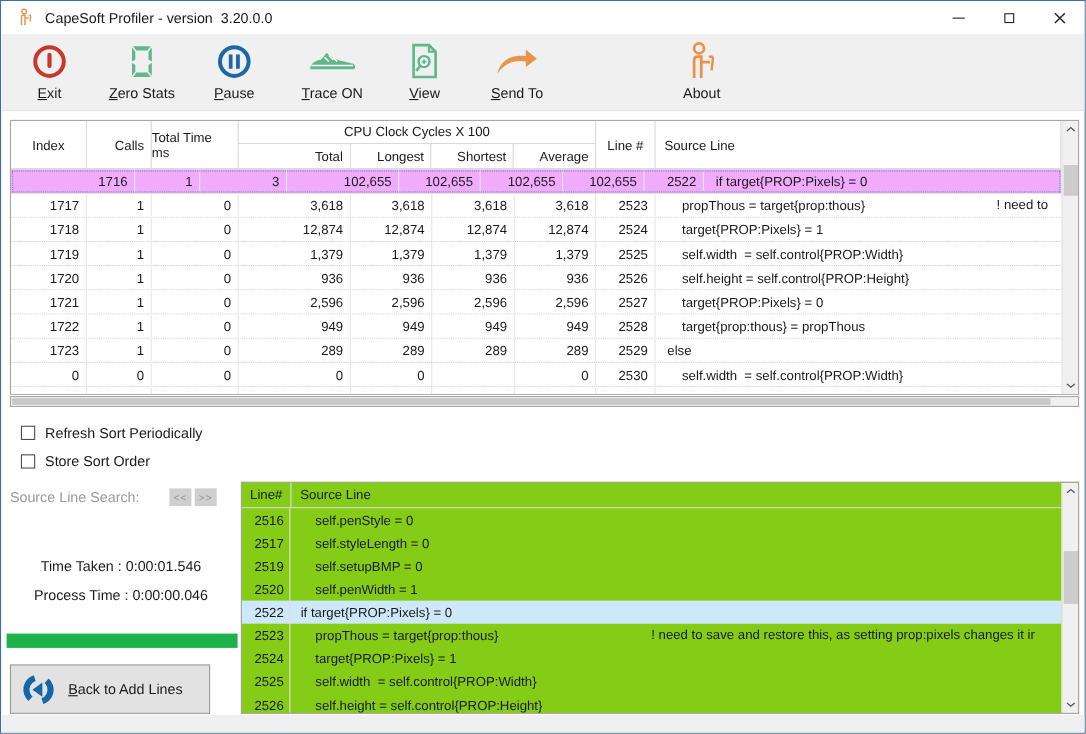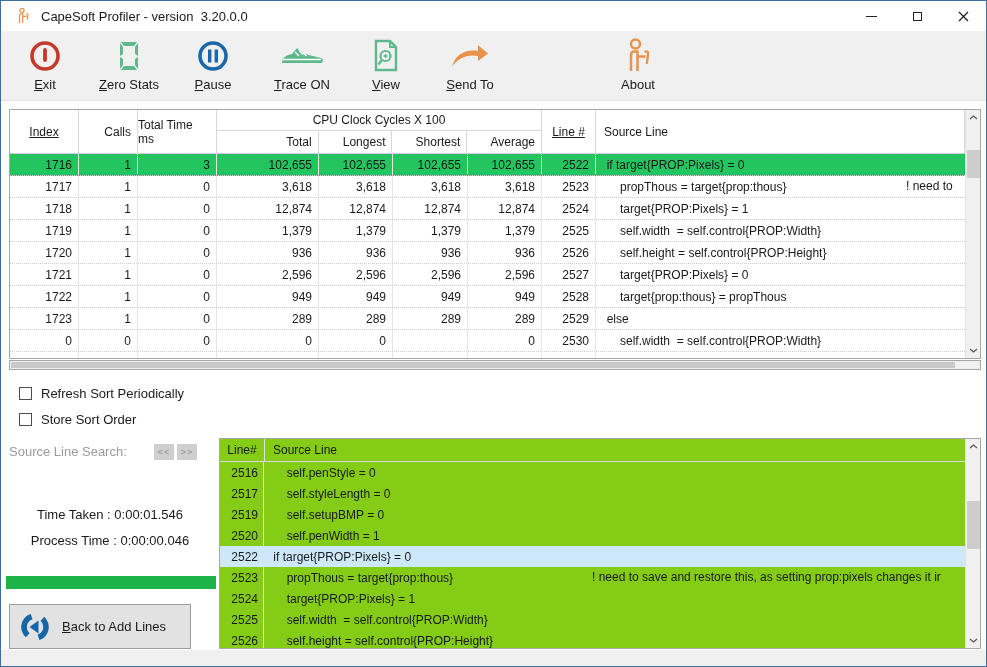--- a/index.html
+++ b/index.html
@@ -21,37 +21,37 @@
   .tbtn{position:absolute;top:4px;width:88px;height:62px;text-align:center;cursor:default;}
   .tbtn .ic{height:42px;display:flex;align-items:center;justify-content:center;}
   .tbtn .lbl{font-size:13px;}
   .u{text-decoration:underline;}
 
   
   .table1{position:absolute;left:8px;top:108px;width:972px;height:250px;border:1px solid #a7a7a7;background:#fff;overflow:hidden;}
   .t1inner{position:absolute;left:0;top:0;right:15px;bottom:0;}
   .t1head{height:44px;display:flex;border-bottom:1px solid #cfcfcf;font-size:12px;}
   .hc{border-right:1px solid #d9d9d9;display:flex;align-items:center;}
-  .hc.center{justify-content:center;text-decoration:underline;}
+  .hc.center{justify-content:center;}
   .hc.right{justify-content:flex-end;padding-right:6px;}
   .cpu-grp{width:325px;border-right:1px solid #d9d9d9;}
   .cpu-top{height:21px;line-height:21px;text-align:center;border-bottom:1px solid #d9d9d9;}
   .cpu-sub{display:flex;height:22px;}
   .cpu-sub .sc{display:flex;align-items:center;justify-content:flex-end;padding-right:6px;border-right:1px solid #d9d9d9;}
   .cpu-sub .sc:last-child{border-right:none;}
   .w-index{width:69px;} .w-calls{width:59px;} .w-time{width:79px;}
   .w-total{width:102px;} .w-long{width:74px;} .w-short{width:75px;} .w-avg{width:74px;}
   .w-line{width:54px;} .w-src{flex:1;}
   .trow{display:flex;height:22px;font-size:12px;border-bottom:1px dotted #cccccc;align-items:center;background:#fff;}
   .trow .c{height:100%;display:flex;align-items:center;border-right:1px solid #e6e6e6;}
   .trow .num{justify-content:flex-end;padding-right:6px;}
   .trow .c.srcc{flex:1;position:relative;padding-left:4px;overflow:hidden;border-right:none;}
   .srctext{white-space:pre;}
   .cmt1{position:absolute;left:310px;top:0;line-height:21px;white-space:pre;}
-  .trow.sel{background:#22c55e;outline:1px dotted #6b8dad;outline-offset:-2px;}
+  .trow.sel{background:#f0abfc;outline:1px dotted #6b8dad;outline-offset:-2px;padding-left:44px;}
 
   
   .vscroll{position:absolute;right:0;top:0;bottom:0;width:15px;background:#f0f0f0;border-left:1px solid #e2e2e2;}
   .sb-arrow{position:absolute;left:0;width:15px;height:15px;display:flex;align-items:center;justify-content:center;background:#f0f0f0;}
   .sb-up{top:0;} .sb-down{bottom:0;}
   .sb-thumb{position:absolute;left:1px;width:13px;background:#cdcdcd;}
   .hscroll{position:absolute;left:8px;top:359px;width:972px;height:10px;border:1px solid #a7a7a7;background:#f0f0f0;}
   .hthumb{position:absolute;left:1px;top:1px;bottom:1px;width:944px;background:#c9c9c9;}
 
   

